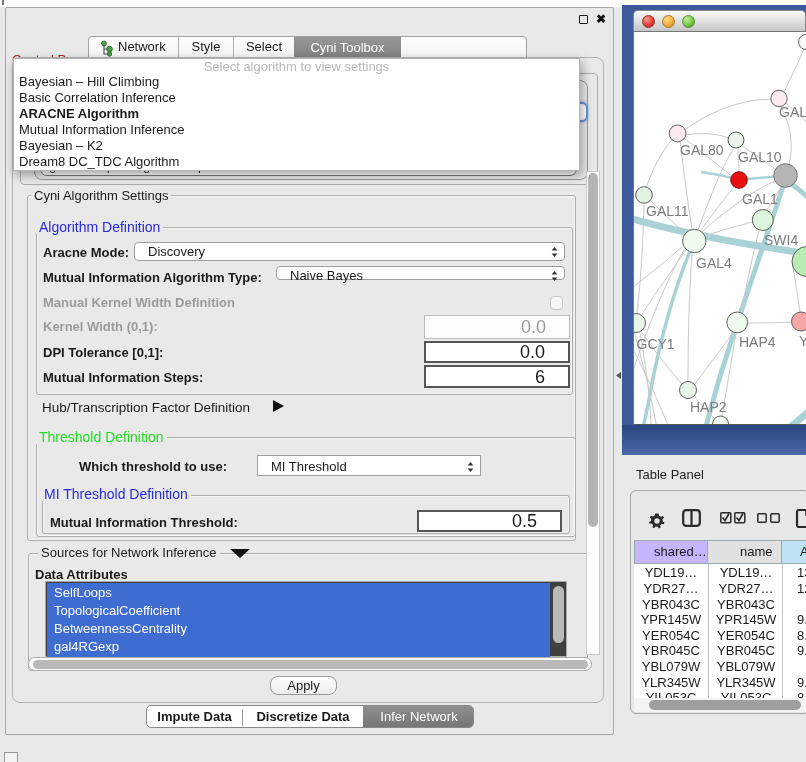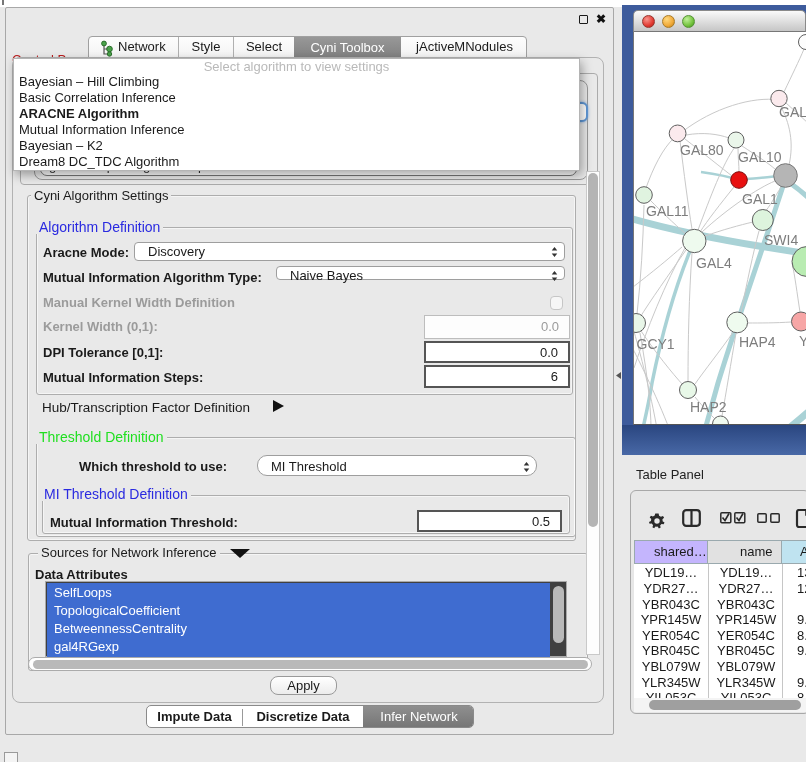--- a/index.html
+++ b/index.html
@@ -1,21 +1,21 @@
 <!DOCTYPE html>
 <html><head>
 <meta charset="utf-8">
 <style>
 * { margin:0; padding:0; box-sizing:border-box; }
 html,body { width:806px; height:762px; }
 body { font-family:"Liberation Sans",sans-serif; background:#e9e9e9; position:relative; overflow:hidden; font-size:13px; color:#1a1a1a; }
 .abs { position:absolute; }
 .b { font-weight:bold; }
 .gray { color:#9b9b9b; }
-.field { position:absolute; background:#fff; text-align:right; padding-right:10px; font-size:13px; }
+.field { position:absolute; background:#fff; text-align:right; padding-right:23px; font-size:18px; }
 .combo { position:absolute; background:#fff; border:1px solid #9e9e9e; border-radius:4px; font-size:13px; box-shadow:inset 0 1px 0 #fff; }
 .combo .ct { position:absolute; left:13px; top:1px; }
 .updn { position:absolute; right:6px; top:3px; width:7px; height:12px; }
 .grpbox { position:absolute; border:1px solid #adadad; border-radius:3px; box-shadow:inset 0 0 0 1px rgba(255,255,255,.55); }
 .grplab { position:absolute; background:#e9e9e9; padding:0 3px; font-size:13px; line-height:13px; }
 </style>
 </head>
 <body>
 
 <div class="abs" style="left:0;top:0;width:806px;height:7px;background:#fff;"></div>
@@ -32,21 +32,20 @@
     <svg class="abs" style="left:11px;top:3px;" width="14" height="17" viewBox="0 0 14 17">
       <path d="M4,4 L4,14 L9,14 M4,9 L9,9" fill="none" stroke="#555" stroke-width="1.2"></path>
       <circle cx="4" cy="3.5" r="2.4" fill="#4aa34a" stroke="#2c6e2c" stroke-width="1"></circle>
       <circle cx="9.5" cy="9" r="2.8" fill="#4aa34a" stroke="#2c6e2c" stroke-width="1"></circle>
       <circle cx="9.5" cy="14" r="2.2" fill="#4aa34a" stroke="#2c6e2c" stroke-width="1"></circle>
     </svg>
     <span style="margin-left:29px;">Network</span></div>
   <div class="abs" style="left:90px;top:0;width:55px;height:20px;border-right:1px solid #b0b0b0;text-align:center;line-height:20px;">Style</div>
   <div class="abs" style="left:145px;top:0;width:60px;height:20px;text-align:center;line-height:20px;">Select</div>
   <div class="abs" style="left:205px;top:0;width:107px;height:22px;background:linear-gradient(#989898,#7f7f7f);color:#fff;text-align:center;line-height:21px;">Cyni Toolbox</div>
-  <div class="abs" style="left:312px;top:0;width:127px;height:20px;text-align:center;line-height:20px;">jActiveMNodules</div>
 </div>
 
 <div class="abs" style="left:12px;top:57px;width:592px;height:646px;background:#e9e9e9;border:1px solid #b2b2b2;border-radius:8px;"></div>
 
 <div class="abs" style="left:20px;top:73px;width:578px;height:112px;border:1px solid #ababab;border-radius:4px;"></div>
 <div class="abs" style="left:34px;top:80px;width:554px;height:100px;border:1.5px solid #999;border-radius:8px;"></div>
 <div class="abs" style="left:300px;top:102px;width:288px;height:20px;background:#fff;border:2.5px solid #5f97d5;border-radius:6px;box-shadow:0 0 3px #7aa8e0;"></div>
 <div class="abs" style="left:40px;top:156px;width:537px;height:20px;background:#fff;border:1.5px solid #777;border-radius:7px;overflow:hidden;">
   <div class="abs" style="left:8px;top:1px;width:320px;height:17px;overflow:hidden;color:#333;">gal4RGexp and gal80Rexp discretized data</div>
 </div>
@@ -85,21 +84,21 @@
 <div class="abs b" style="left:43px;top:370px;">Mutual Information Steps:</div>
 <div class="field" style="left:424px;top:365px;width:146px;height:23px;line-height:20px;border:2px solid #555;">6</div>
 
 <div class="abs" style="left:42px;top:400px;font-size:13.5px;">Hub/Transcription Factor Definition</div>
 <div class="abs" style="left:273px;top:400px;width:0;height:0;border-left:11px solid #111;border-top:6.5px solid transparent;border-bottom:6.5px solid transparent;"></div>
 
 <div class="grpbox" style="left:36px;top:437px;width:540px;height:100px;"></div>
 <div class="grplab" style="left:36px;top:430px;color:#1fdf1f;font-size:14px;line-height:14px;">Threshold Definition</div>
 
 <div class="abs b" style="left:79px;top:459px;">Which threshold to use:</div>
-<div class="combo" style="left:257px;top:455px;width:280px;height:21px;border-radius:10px;">
+<div class="combo" style="left:257px;top:455px;width:224px;height:21px;border-radius:0;">
     <span class="ct" style="top:3px;">MI Threshold</span>
   <svg class="updn" style="top:5px;" viewBox="0 0 7 13">
       <path d="M0.5,5 L3.5,1 L6.5,5 Z M0.5,8 L3.5,12 L6.5,8 Z" fill="#333"></path>
     </svg>
   </div>
 
 <div class="grpbox" style="left:42px;top:495px;width:528px;height:39px;"></div>
 <div class="grplab" style="left:41px;top:487px;color:#2a2ae0;font-size:14px;line-height:14px;">MI Threshold Definition</div>
 
 <div class="abs b" style="left:50px;top:515px;">Mutual Information Threshold:</div>

